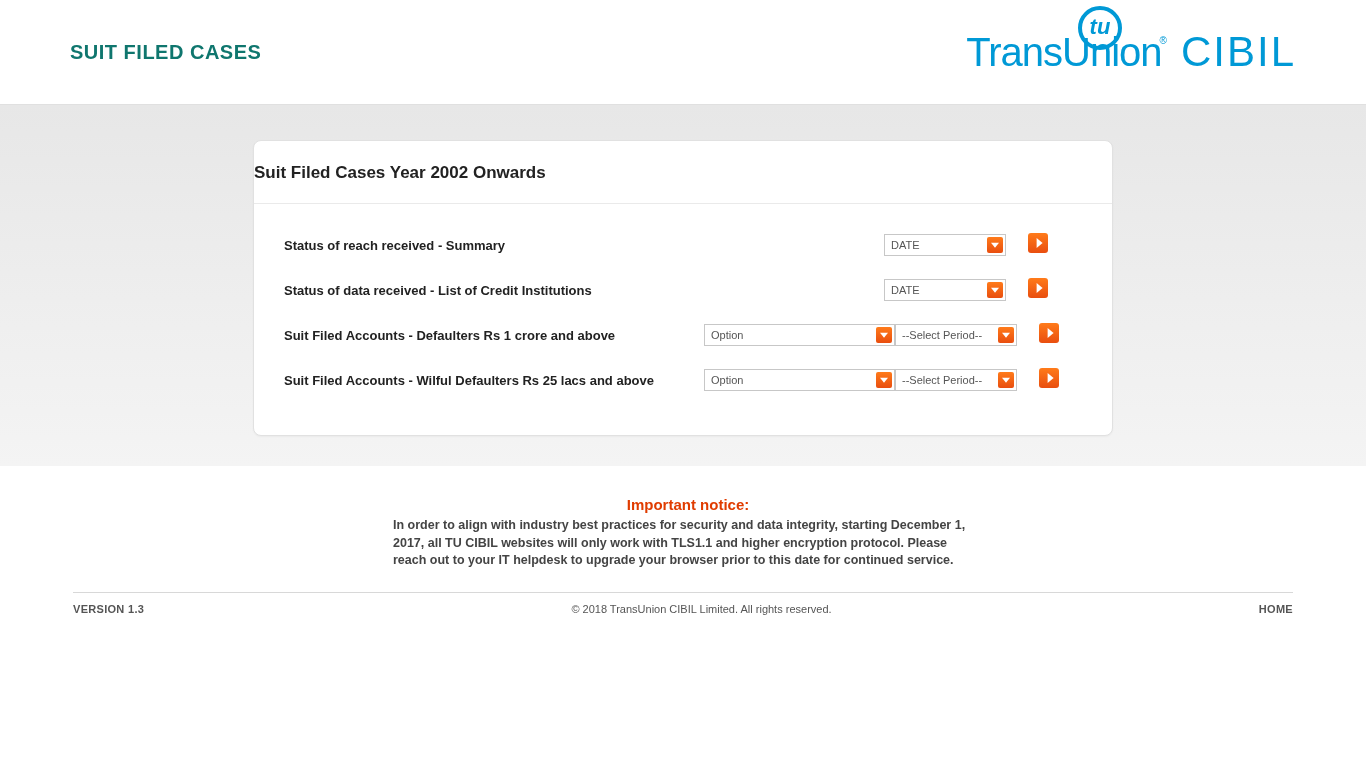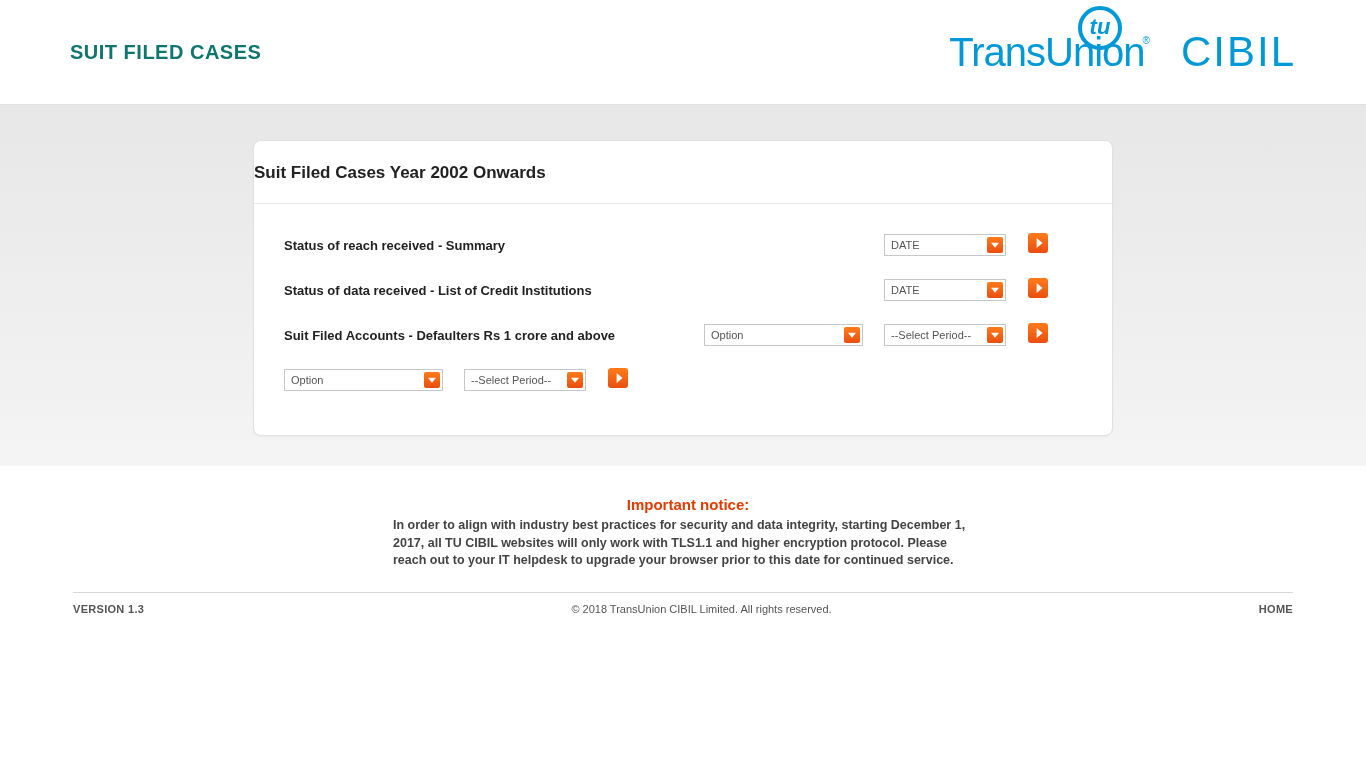--- a/index.html
+++ b/index.html
@@ -54,21 +54,21 @@
     font-size: 22px;
     font-weight: bold;
     color: #0099d6;
     font-style: italic;
   }
   .logo-cibil {
     font-size: 42px;
     font-weight: 400;
     color: #0099d6;
     letter-spacing: 2px;
-    margin-left: 29px;
+    margin-left: 12px;
   }
   .main-area {
     background: linear-gradient(to bottom, #e7e7e7 0%, #f4f4f4 100%);
     padding: 35px 0 30px 0;
   }
   .panel {
     width: 860px;
     margin: 0 auto;
     background: #ffffff;
     border: 1px solid #e1e1e1;
@@ -104,21 +104,21 @@
     flex: 0 0 180px;
   }
   .row-period {
     flex: 0 0 130px;
   }
   .row-go {
     flex: 0 0 24px;
     margin-left: 14px;
   }
   .select-box {
-    width: 159px;
+    width: 191px;
     height: 22px;
     border: 1px solid #c7c7c7;
     background: #fff;
     display: inline-flex;
     align-items: center;
     justify-content: space-between;
     padding-left: 6px;
     font-size: 11px;
     color: #555;
     position: relative;
@@ -257,20 +257,21 @@
             <span>--Select Period--</span>
             <span class="select-arrow"></span>
           </div>
         </div>
         <div class="row-go">
           <button class="go-btn"></button>
         </div>
       </div>
 
       <div class="row">
+        <div class="row-label">Suit Filed Accounts - Wilful Defaulters Rs 25 lacs and above</div>
         <div class="row-option">
           <div class="select-box">
             <span>Option</span>
             <span class="select-arrow"></span>
           </div>
         </div>
         <div class="row-period">
           <div class="select-box small">
             <span>--Select Period--</span>
             <span class="select-arrow"></span>

